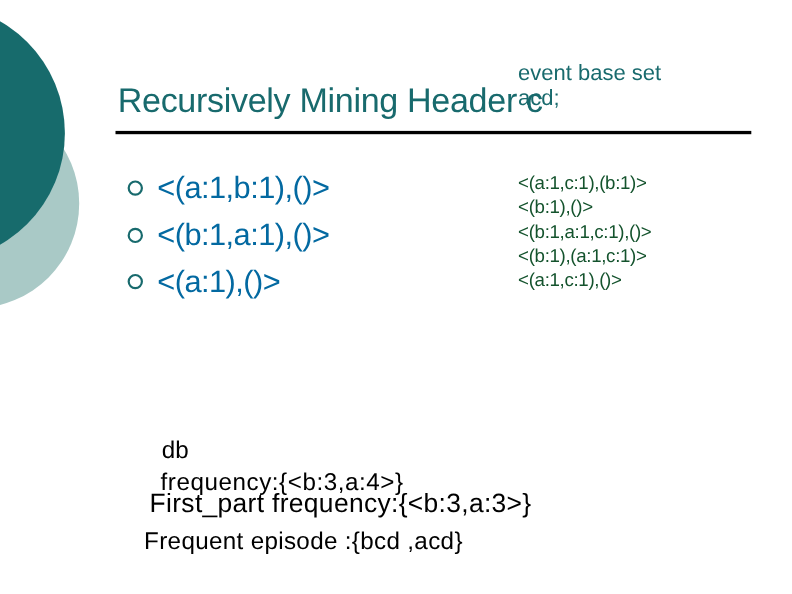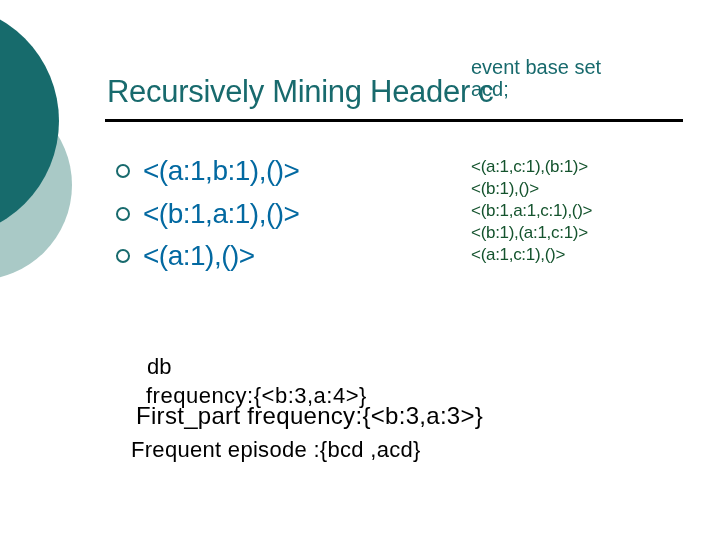--- a/index.html
+++ b/index.html
@@ -104,20 +104,21 @@
     color: #14532d;
     z-index: 3;
   }
   .side-item { white-space: nowrap; }
   
   .bottom-line {
     position: absolute;
     color: #000000;
     white-space: nowrap;
     z-index: 3;
+    margin-top: 42px;
   }
   .db-label        { left: 147px; top: 354px; font-size: 22px; }
   .frequency-line  { left: 146px; top: 383px; font-size: 22px; letter-spacing: 0.5px; }
   .first-part-line { left: 136px; top: 402px; font-size: 24px; letter-spacing: 0.3px; }
   .frequent-line   { left: 131px; top: 437px; font-size: 22px; letter-spacing: 0.3px; }
 </style>
 </head>
 <body>
 
 <div class="slide">

